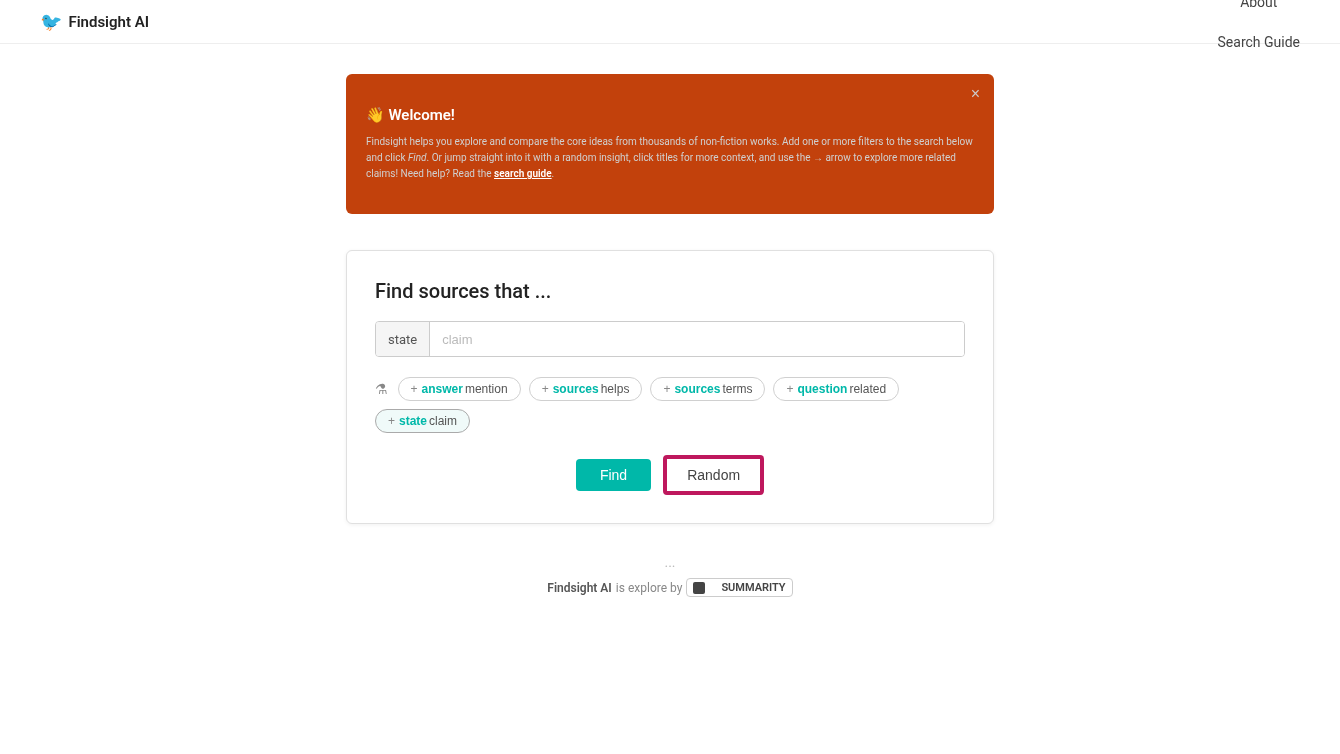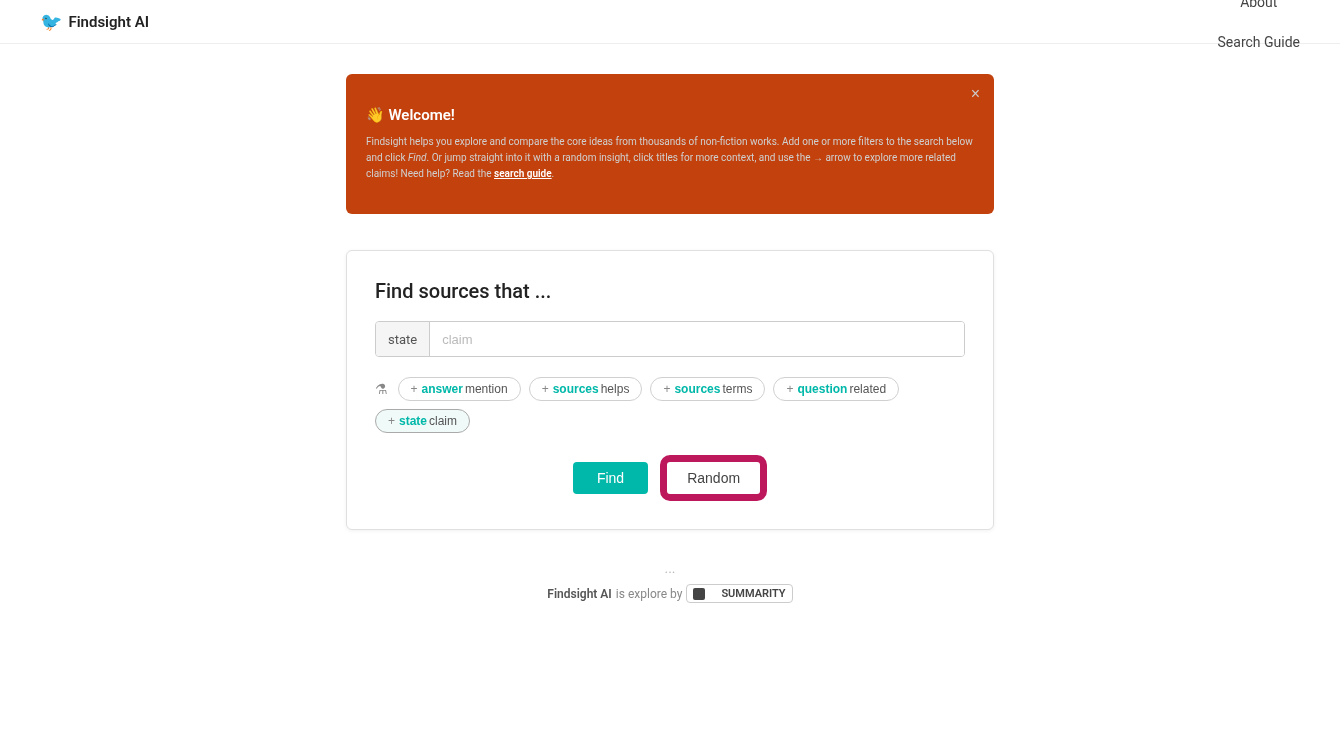--- a/index.html
+++ b/index.html
@@ -223,22 +223,22 @@
       padding: 8px 24px;
       font-size: 14px;
       font-weight: 500;
       cursor: pointer;
       transition: background 0.15s;
     }
 
     .btn-random {
       background: #fff;
       color: #444;
-      border: 7px solid #be185d;
-      border-radius: 10px;
+      border: 4px solid #be185d;
+      border-radius: 4px;
       padding: 8px 20px;
       font-size: 14px;
       cursor: pointer;
       transition: background 0.15s;
     }
 
     
     .footer {
       text-align: center;
       padding: 30px 0 20px 0;

